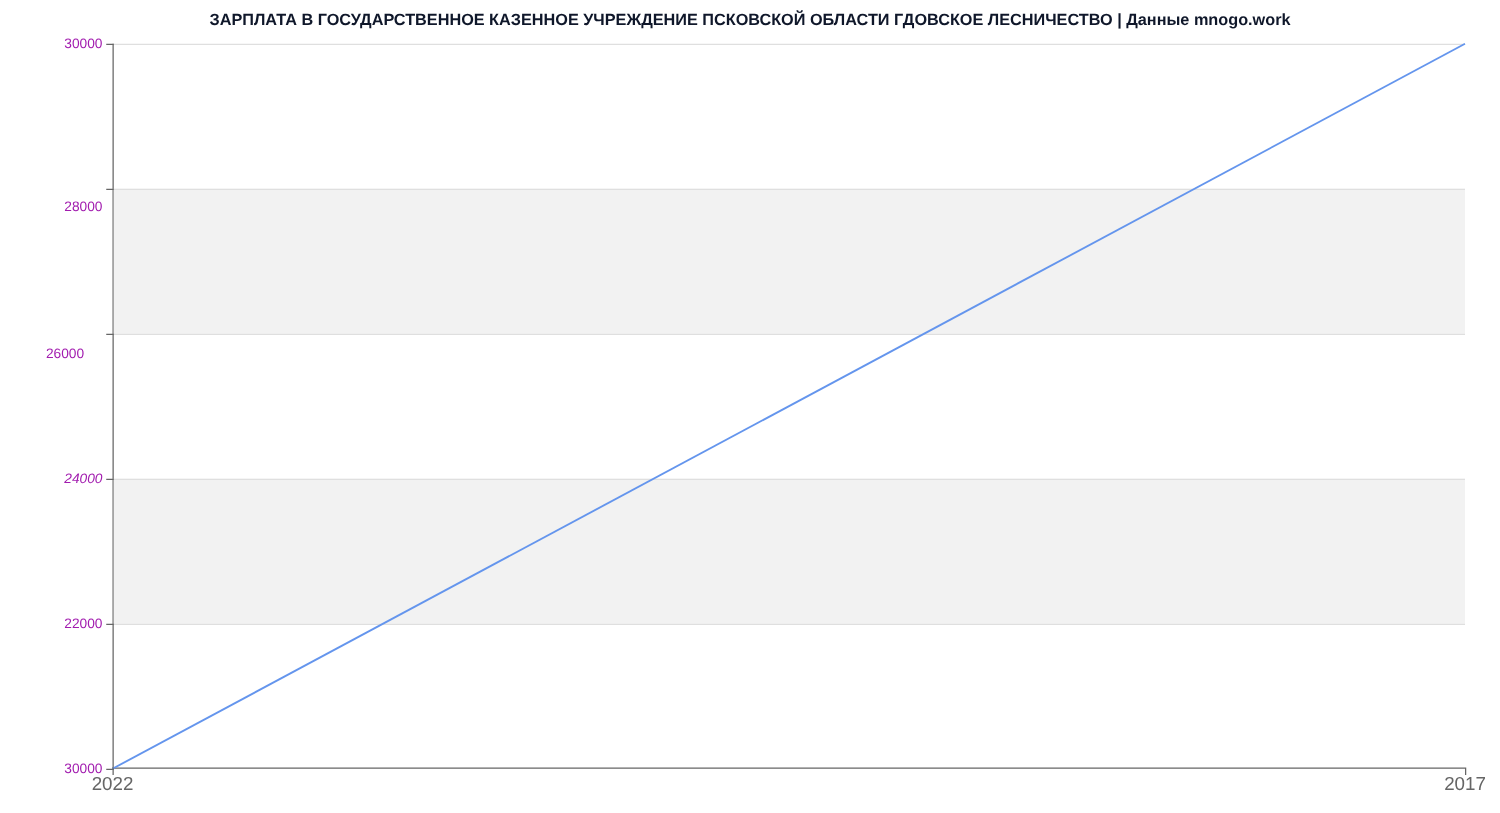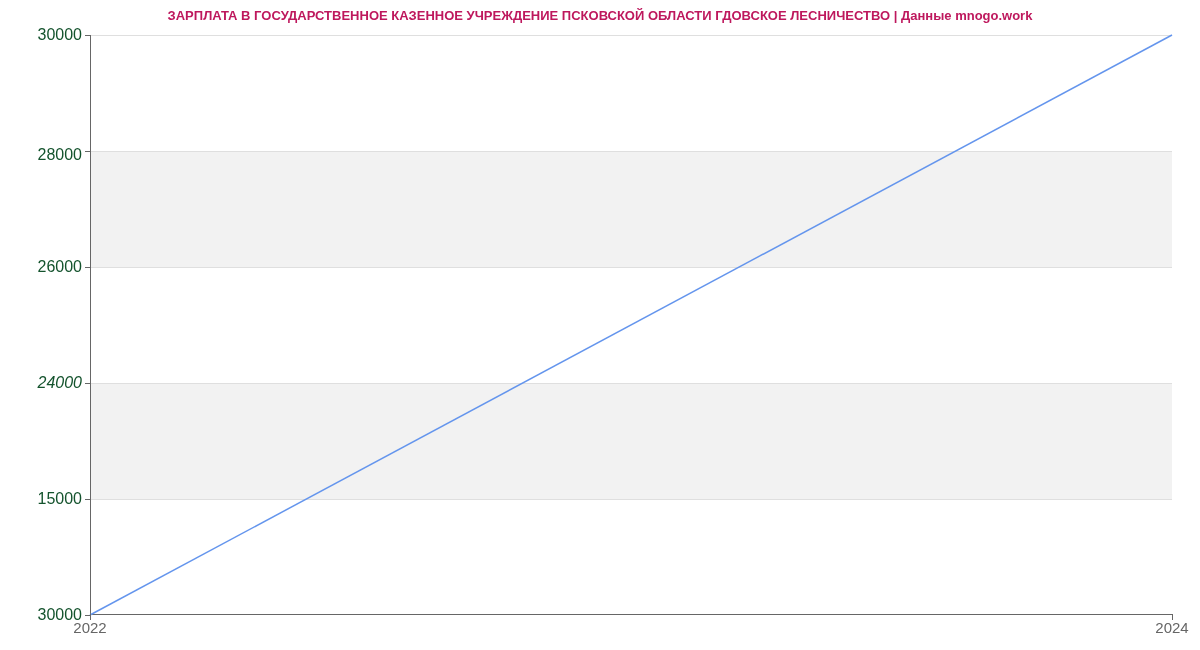--- a/index.html
+++ b/index.html
@@ -8,21 +8,21 @@
     width: 1200px;
     height: 650px;
     background: #ffffff;
     font-family: Arial, Helvetica, sans-serif;
     color: #555555;
   }
   .title {
     text-align: center;
     font-size: 13px;
     font-weight: bold;
-    color: #be185d;
+    color: #0f172a;
     padding-top: 8px;
   }
   .chart-wrap {
     position: relative;
     margin-left: 90px;
     margin-top: 12px;
     width: 1082px;
     height: 580px;
   }
   .plot {
@@ -46,22 +46,22 @@
     left: 0;
     width: 100%;
     height: 1px;
     background: #dfdfdf;
   }
   .y-tick {
     position: absolute;
     right: 1090px;
     width: 60px;
     text-align: right;
-    font-size: 16px;
-    color: #14532d;
+    font-size: 11px;
+    color: #a21caf;
     transform: translateY(-50%);
   }
   .y-tick-mark {
     position: absolute;
     left: -6px;
     width: 6px;
     height: 1px;
     background: #666666;
   }
   .x-tick-label {
@@ -105,22 +105,22 @@
       <div class="y-tick-mark" style="top: 232px;"></div>
       <div class="grid-line" style="top: 116px;"></div>
       <div class="y-tick-mark" style="top: 116px;"></div>
       <div class="grid-line" style="top: 0px;"></div>
       <div class="y-tick-mark" style="top: 0px;"></div>
     </div>
   <svg class="line" id="line-svg" viewBox="0 0 1082 580" preserveAspectRatio="none">
       <path d="M0,580 L1082,0" fill="none" stroke="#6495ed" stroke-width="1.5"></path>
     </svg>
 <div class="y-tick" style="top: 580px;">30000</div>
-    <div class="y-tick" style="top: 464px;">15000</div>
+    <div class="y-tick" style="top: 464px;">22000</div>
     <div class="y-tick" style="top: 348px; font-style: italic;">24000</div>
-    <div class="y-tick" style="top: 232px;">26000</div>
-    <div class="y-tick" style="top: 120px;">28000</div>
+    <div class="y-tick" style="top: 248px; text-align: center;">26000</div>
+    <div class="y-tick" style="top: 131px;">28000</div>
     <div class="y-tick" style="top: 0px;">30000</div>
     <div class="x-tick-mark" style="left: 0px;"></div>
     <div class="x-tick-label" style="left: 0px;">2022</div>
     <div class="x-tick-mark" style="left: 1082px;"></div>
-    <div class="x-tick-label" style="left: 1082px;">2024</div>
+    <div class="x-tick-label" style="left: 1082px;">2017</div>
   </div>
 
 </body></html>

